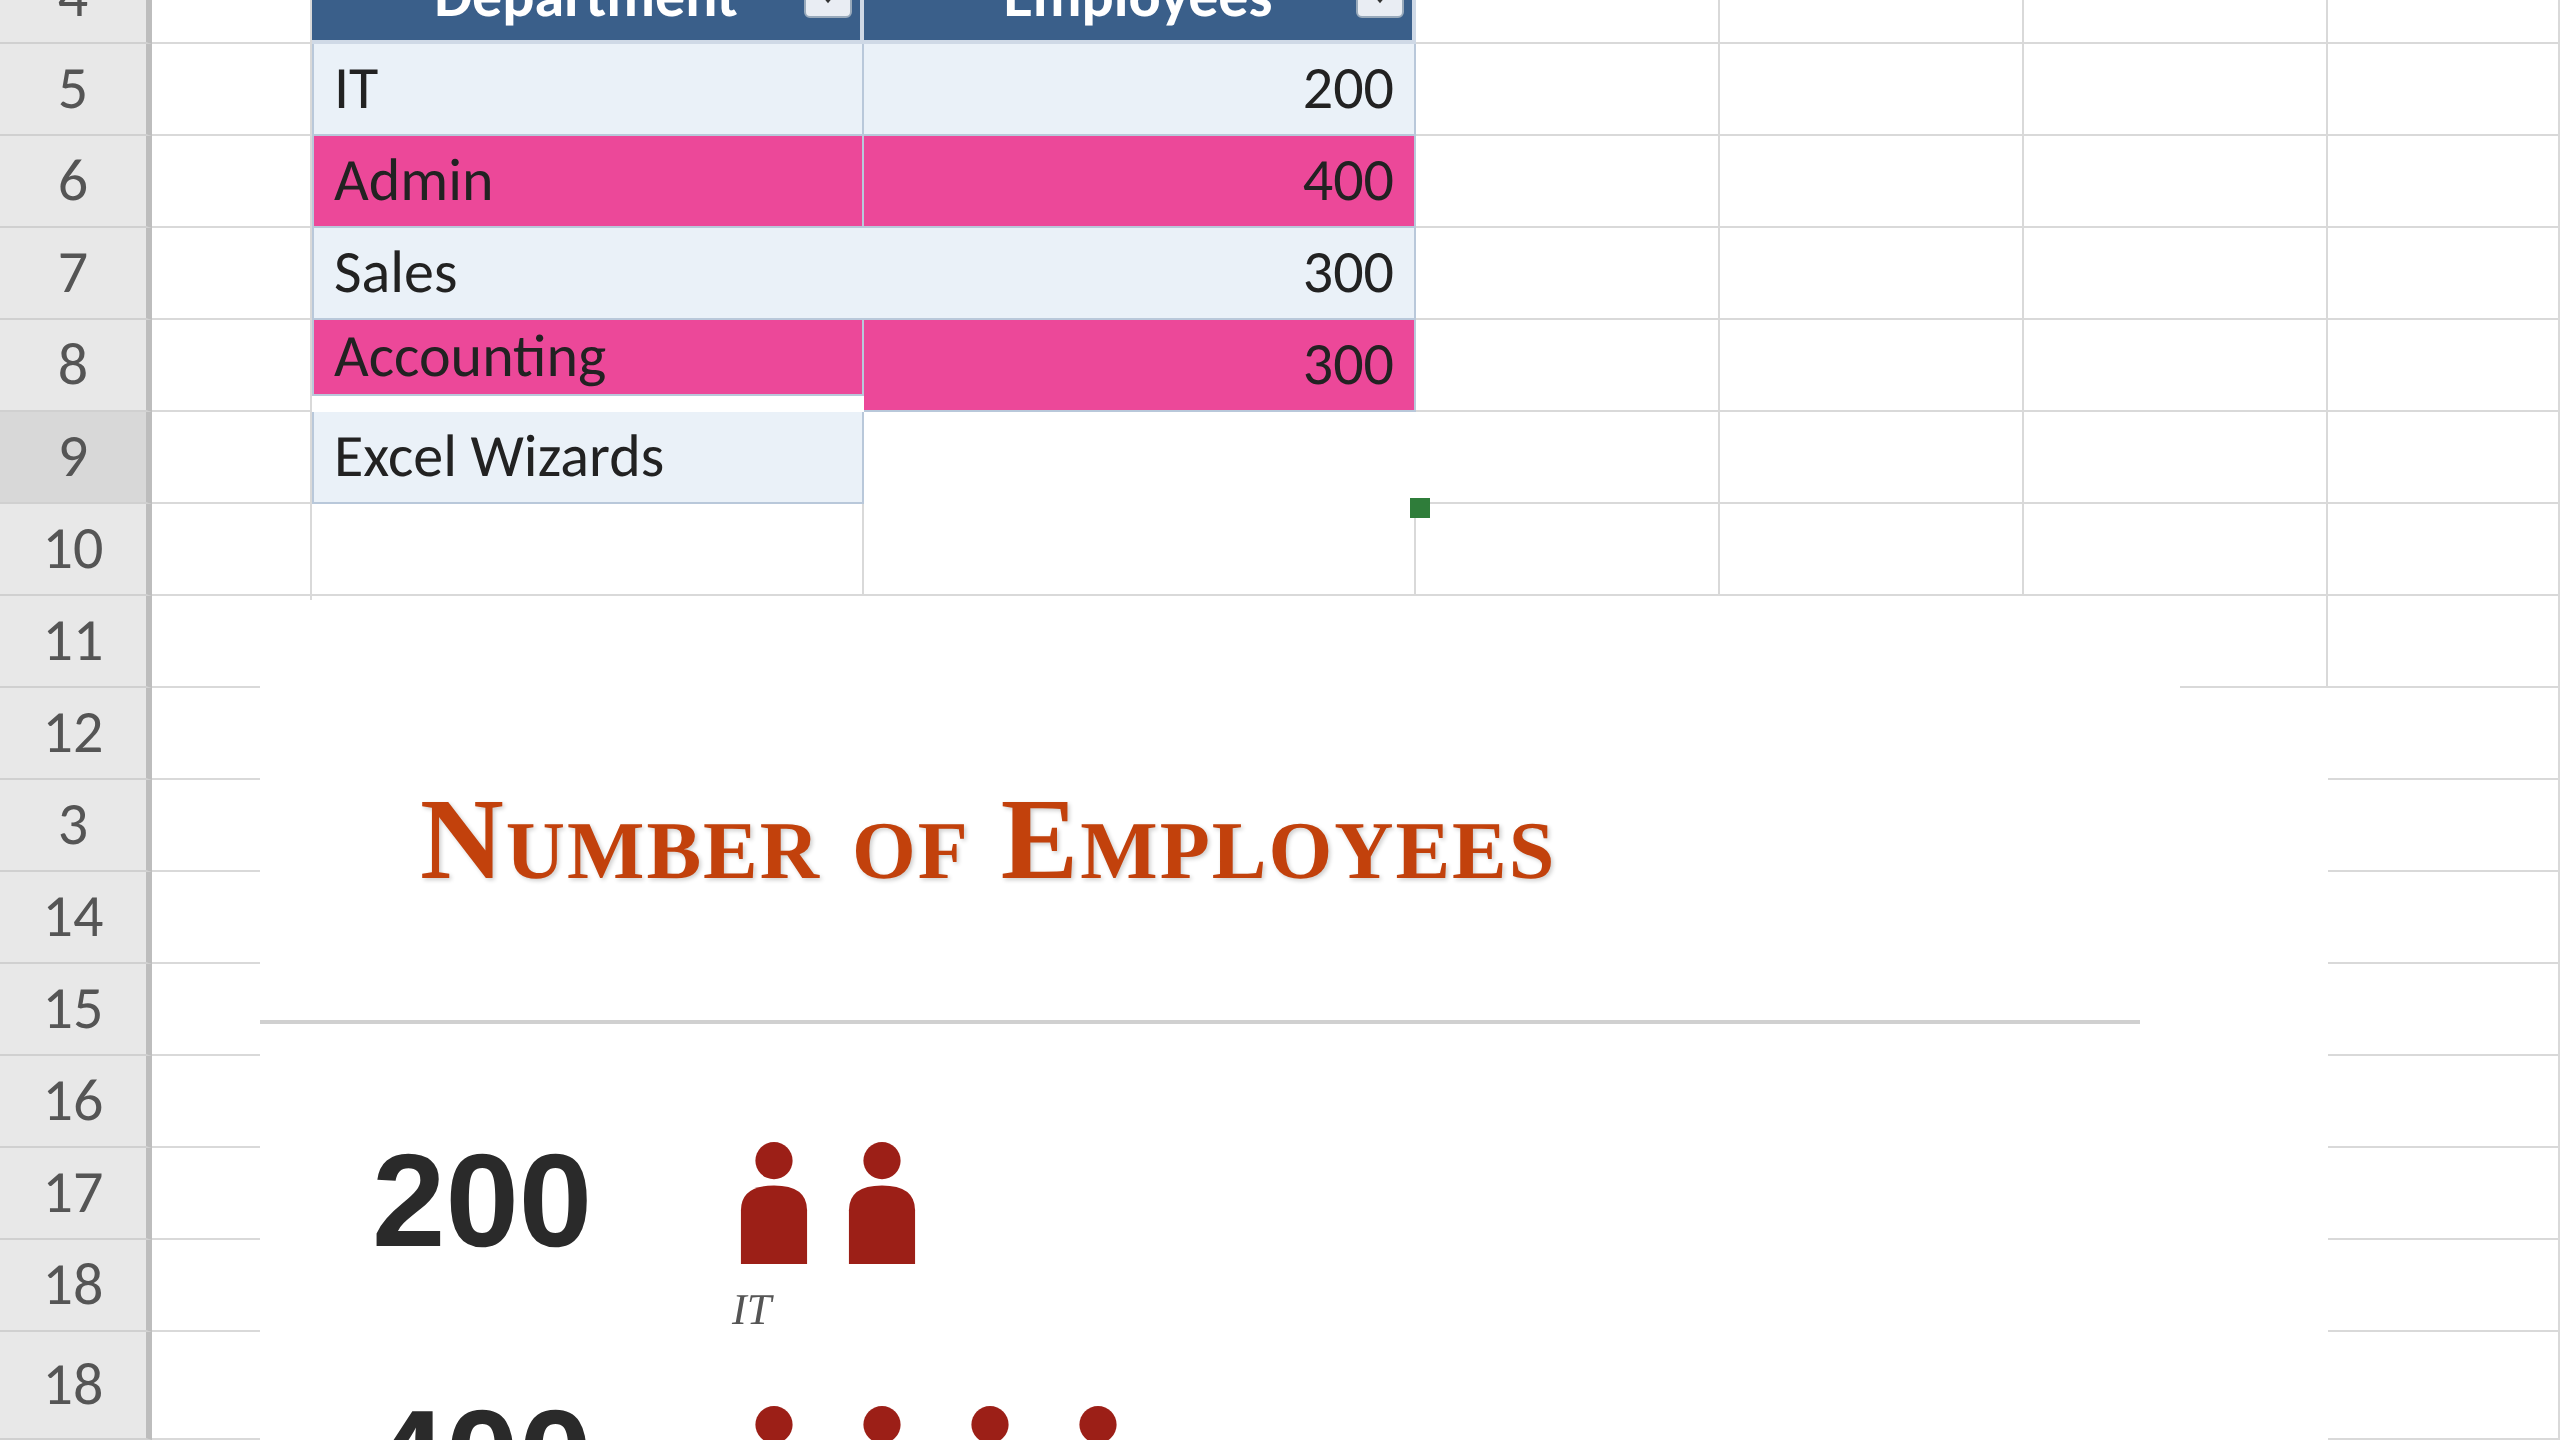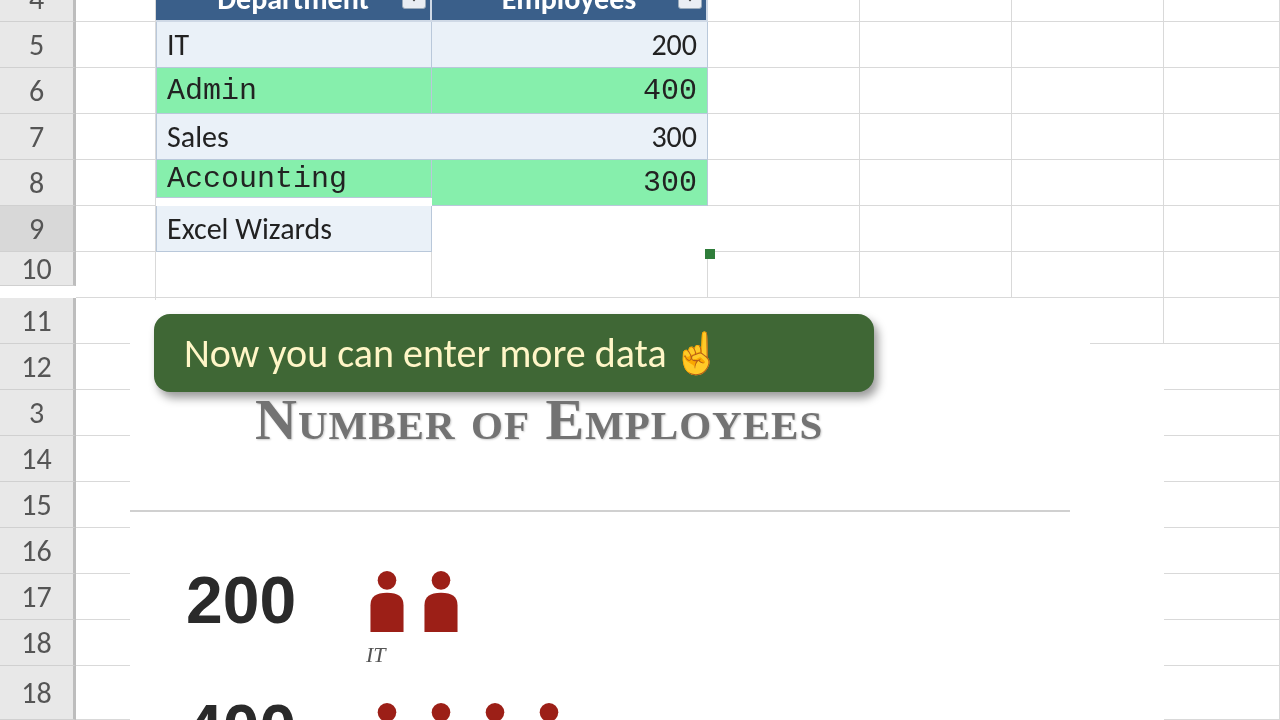--- a/index.html
+++ b/index.html
@@ -69,21 +69,21 @@
     border-right: 1px solid #b9c8da;
     border-bottom: 1px solid #b9c8da;
     font-size: 30px;
     color: #222;
     display: flex;
     align-items: center;
     padding: 0 10px;
   }
   .tcell.left  { justify-content: flex-start; border-left: 1px solid #b9c8da; }
   .tcell.right { justify-content: flex-end; }
-  .tcell.alt { background: #86efac; font-family: Liberation Mono, monospace; }
+  .tcell.alt { background: #ec4899; }
   
   .active-cell {
     position: absolute;
     border: 3px solid #2f7d3a;
     background: #fff;
     font-size: 30px;
     padding: 0 6px;
     display: flex;
     align-items: center;
     justify-content: flex-start;
@@ -107,28 +107,27 @@
     border-radius: 16px;
     box-shadow: 4px 6px 10px rgba(0,0,0,.4);
     font-size: 40px;
     display: flex;
     align-items: center;
     padding: 14px 30px;
   }
   
   .big-title {
     position: absolute;
-    color: #737373;
+    color: #c2410c;
     font-family: Georgia, 'Times New Roman', serif;
     font-variant: small-caps;
     font-weight: 700;
     font-size: 58px;
     letter-spacing: 1px;
     text-shadow: 1px 1px 2px rgba(0,0,0,.2);
-    margin-left: 45px;
   }
   
   .pict-value {
     position: absolute;
     font-size: 66px;
     font-weight: 700;
     color: #2a2a2a;
     font-family: Arial, sans-serif;
   }
   .pict-icons {
@@ -154,21 +153,21 @@
 <body>
 
 <div class="sheet">
 
   <div class="rowhdr" style="top:-24px;height:46px">4</div>
   <div class="rowhdr" style="top:22px;height:46px">5</div>
   <div class="rowhdr" style="top:68px;height:46px">6</div>
   <div class="rowhdr" style="top:114px;height:46px">7</div>
   <div class="rowhdr" style="top:160px;height:46px">8</div>
   <div class="rowhdr active" style="top:206px;height:46px">9</div>
-  <div class="rowhdr" style="top:252px;height:34px">10</div>
+  <div class="rowhdr" style="top:252px;height:46px">10</div>
   <div class="rowhdr" style="top:298px;height:46px">11</div>
   <div class="rowhdr" style="top:344px;height:46px">12</div>
   <div class="rowhdr" style="top:390px;height:46px">3</div>
   <div class="rowhdr" style="top:436px;height:46px">14</div>
   <div class="rowhdr" style="top:482px;height:46px">15</div>
   <div class="rowhdr" style="top:528px;height:46px">16</div>
   <div class="rowhdr" style="top:574px;height:46px">17</div>
   <div class="rowhdr" style="top:620px;height:46px">18</div>
   <div class="rowhdr" style="top:666px;height:54px">18</div>
 
@@ -260,24 +259,20 @@
   <div class="tcell left" style="left:156px;top:114px;width:324px;height:46px">Sales</div>
   <div class="tcell right" style="left:432px;top:114px;width:276px;height:46px">300</div>
   <div class="tcell left alt" style="left:156px;top:160px;width:276px;height:38px">Accounting</div>
   <div class="tcell right alt" style="left:432px;top:160px;width:276px;height:46px">300</div>
   <div class="tcell left" style="left:156px;top:206px;width:276px;height:46px">Excel Wizards</div>
 
   <div class="fill-handle" style="left:705px;top:249px"></div>
 
   <div style="position:absolute;left:130px;top:300px;width:960px;height:420px;background:#fff"></div>
 
-  <div class="banner" style="left:154px;top:314px;width:720px;height:78px">
-    <span>Now you can enter more data</span>
-    <span style="margin-left:6px">☝️</span>
-  </div>
 
   <div class="big-title" style="left:210px;top:386px">Number of Employees</div>
 
   <div class="sep-line" style="left:130px;top:510px;width:940px"></div>
 
   <div class="pict-value" style="left:186px;top:562px">200</div>
   <div class="pict-icons" style="left:366px;top:570px">
     <svg class="person-icon" viewBox="0 0 40 60">
       <circle cx="20" cy="10" r="9" fill="#9c1f17"></circle>
       <path d="M4 60 L4 34 Q4 22 20 22 Q36 22 36 34 L36 60 Z" fill="#9c1f17"></path>

